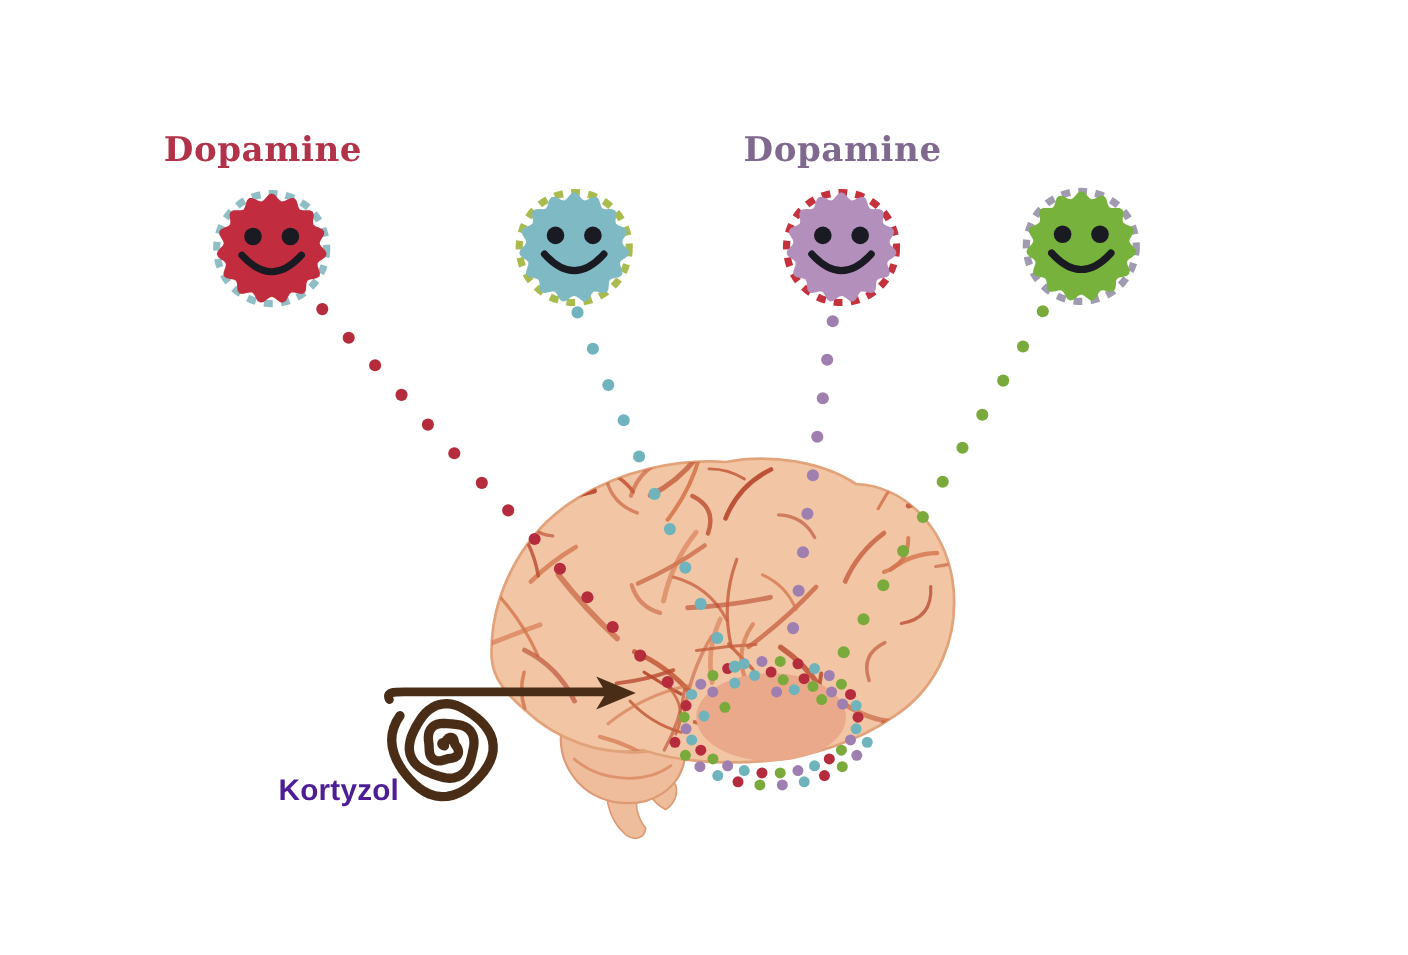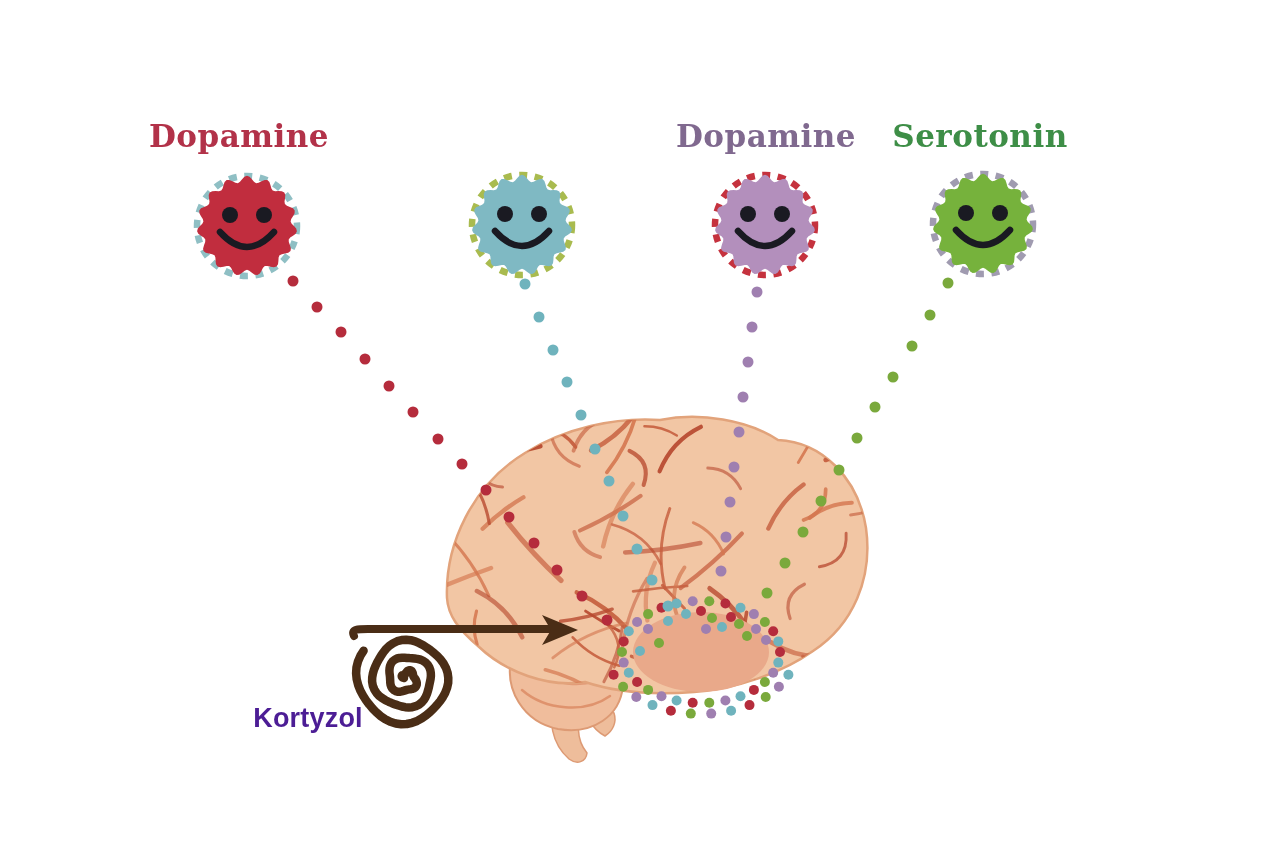--- a/index.html
+++ b/index.html
@@ -231,15 +231,14 @@
       </g>
       <g>
         <path d="M404.0 678.0 L403.0 677.7 L402.3 677.2 L401.8 676.5 L401.7 675.9 L402.0 675.4 L402.6 675.1 L403.2 675.0 L403.8 675.0 L404.3 675.0 L404.7 674.8 L405.0 674.5 L405.4 673.8 L405.9 672.9 L406.6 672.0 L407.5 671.1 L408.6 670.5 L409.7 670.3 L410.8 670.5 L411.7 671.1 L412.3 672.0 L412.7 673.0 L412.9 674.0 L413.1 675.0 L413.3 675.9 L413.7 676.8 L414.3 677.7 L415.1 678.7 L415.9 680.0 L416.5 681.5 L416.8 683.1 L416.7 684.7 L416.1 686.2 L415.2 687.4 L413.8 688.3 L412.4 688.9 L410.9 689.2 L409.4 689.4 L408.0 689.6 L406.6 689.9 L405.1 690.4 L403.5 690.9 L401.7 691.4 L399.7 691.7 L397.6 691.7 L395.6 691.1 L393.8 690.1 L392.3 688.6 L391.3 686.9 L390.6 684.9 L390.3 682.9 L390.2 680.9 L390.1 679.0 L390.0 677.0 L389.8 675.1 L389.5 672.9 L389.4 670.6 L389.6 668.2 L390.1 665.7 L391.2 663.3 L392.7 661.3 L394.7 659.7 L397.0 658.5 L399.5 657.9 L402.1 657.7 L404.5 657.7 L407.0 657.9 L409.4 658.1 L411.9 658.2 L414.5 658.5 L417.2 658.9 L420.0 659.5 L422.8 660.7 L425.4 662.3 L427.5 664.4 L429.2 667.0 L430.3 669.9 L430.8 672.9 L430.9 676.0 L430.6 678.9 L430.0 681.8 L429.4 684.7 L428.8 687.6 L428.0 690.5 L427.1 693.6 L425.8 696.7 L424.0 699.7 L421.7 702.4 L419.0 704.6 L415.8 706.2 L412.3 707.2 L408.7 707.5 L405.2 707.2 L401.8 706.5 L398.5 705.5 L395.2 704.4 L392.0 703.2 L388.7 701.8 L385.4 700.2 L382.2 698.2 L379.1 695.8 L376.4 692.8 L374.3 689.4 L372.8 685.6 L372.1 681.5 L372.2 677.5 L372.9 673.5 L374.0 669.6 L375.5 666.0 L377.2 662.4 L379.1 659.0 L381.2 655.5 L383.5 652.1 L386.2 648.8 L389.4 645.7 L393.1 643.2 L397.2 641.2 L401.6 640.1 L406.2 639.7 L410.8 640.2 L415.2 641.4 L419.3 643.2 L423.3 645.3 L427.0 647.7 L430.6 650.3 L434.1 653.1 L437.5 656.2 L440.8 659.7 L443.6 663.6 L446.0 668.0 L447.6 672.8 L448.3 677.8 L448.2 682.9 L447.1 687.8 L445.3 692.6 L442.9 697.0 L440.1 701.1 L437.0 704.9 L433.7 708.5 L430.1 712.0 L426.2 715.3 L421.9 718.3 L417.2 720.9 L412.1 722.8 L406.7 724.0 L401.2 724.2 L395.7 723.5 L390.3 721.8 L385.3 719.3 L380.8 716.2 L376.6 712.6 L372.8 708.7 L369.3 704.6 L366.0 700.2 L363.0 695.5 L360.3 690.5 L358.2 685.1 L356.7 679.3 L356.1 673.3 L356.5 667.3 L358.0 661.4 L360.4 655.8 L363.6 650.7 " fill="none" stroke="#4a2d16" stroke-width="8.5" stroke-linecap="round" stroke-linejoin="round"></path>
         <path d="M 354 636 C 350 628 360 629 374 629 L 552 629" fill="none" stroke="#4a2d16" stroke-width="8" stroke-linecap="round"></path>
         <path d="M 578 630 L 542 615 L 551 630 L 542 645 Z" fill="#4a2d16"></path>
       </g>
     </svg>
 
   <div class="hlabel" id="hl0" style="left: 239px; top: 118px; color: rgb(178, 50, 73);">Dopamine</div>
   <div class="hlabel" id="hl2" style="left: 766px; top: 118px; color: rgb(128, 105, 143);">Dopamine</div>
-  <div class="hlabel" id="hl3" style="left: 980px; top: 118px; color: rgb(62, 142, 71);">Serotonin</div>
   <div class="klabel" id="hlk" style="left: 308px; top: 703px; color: #4c1d95;">Kortyzol</div>
 </div>
 
 </body></html>

